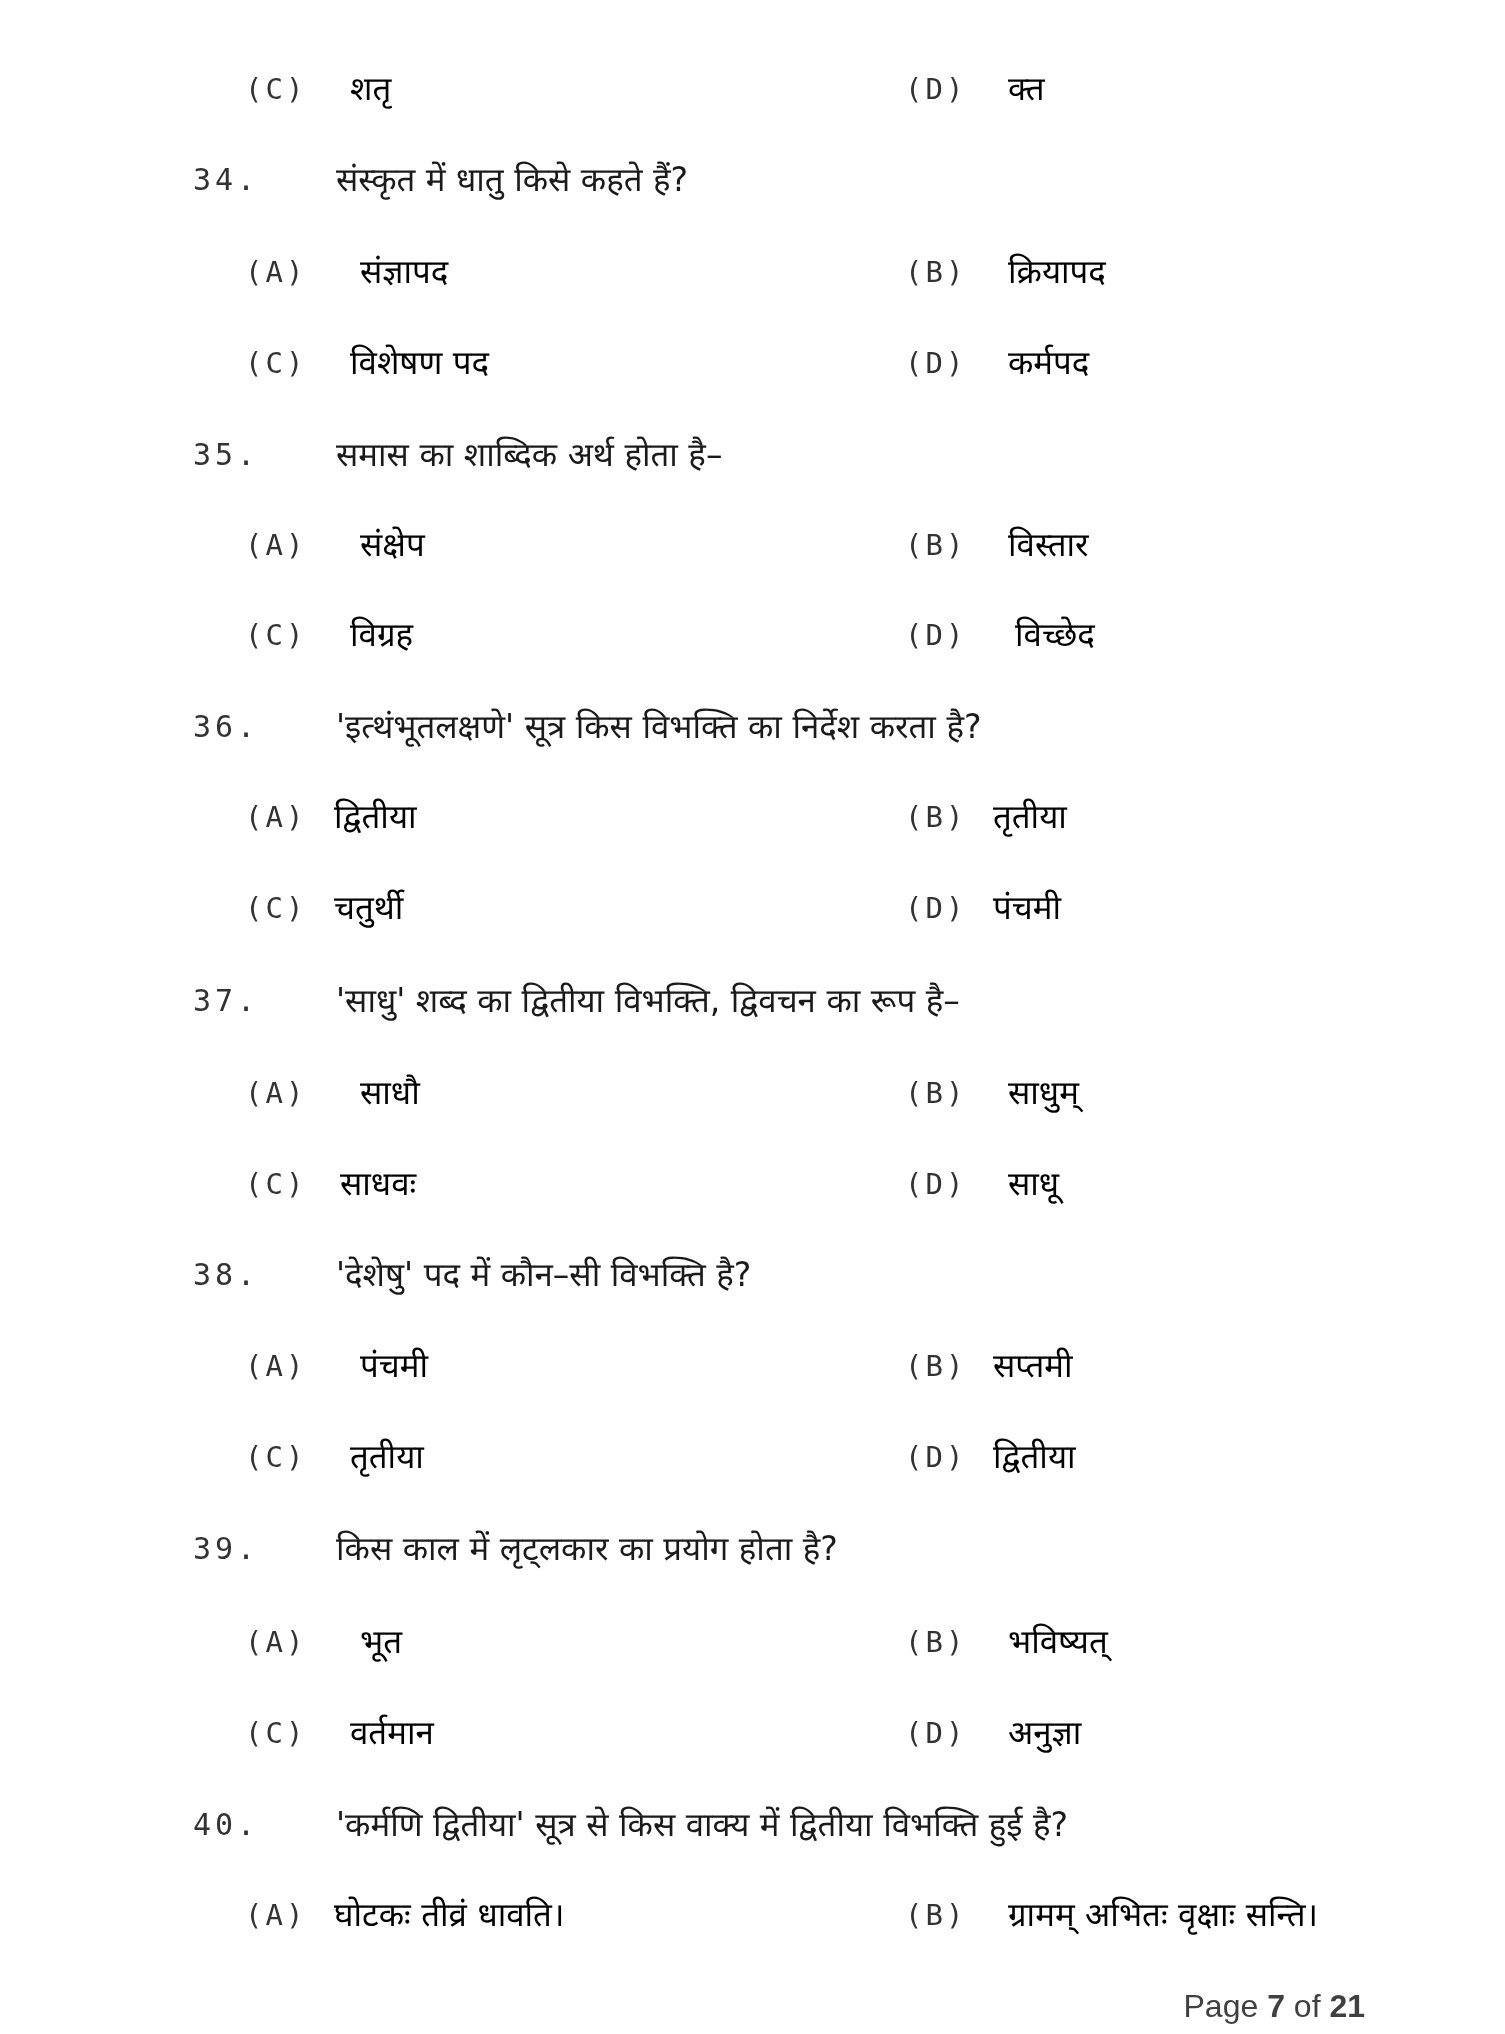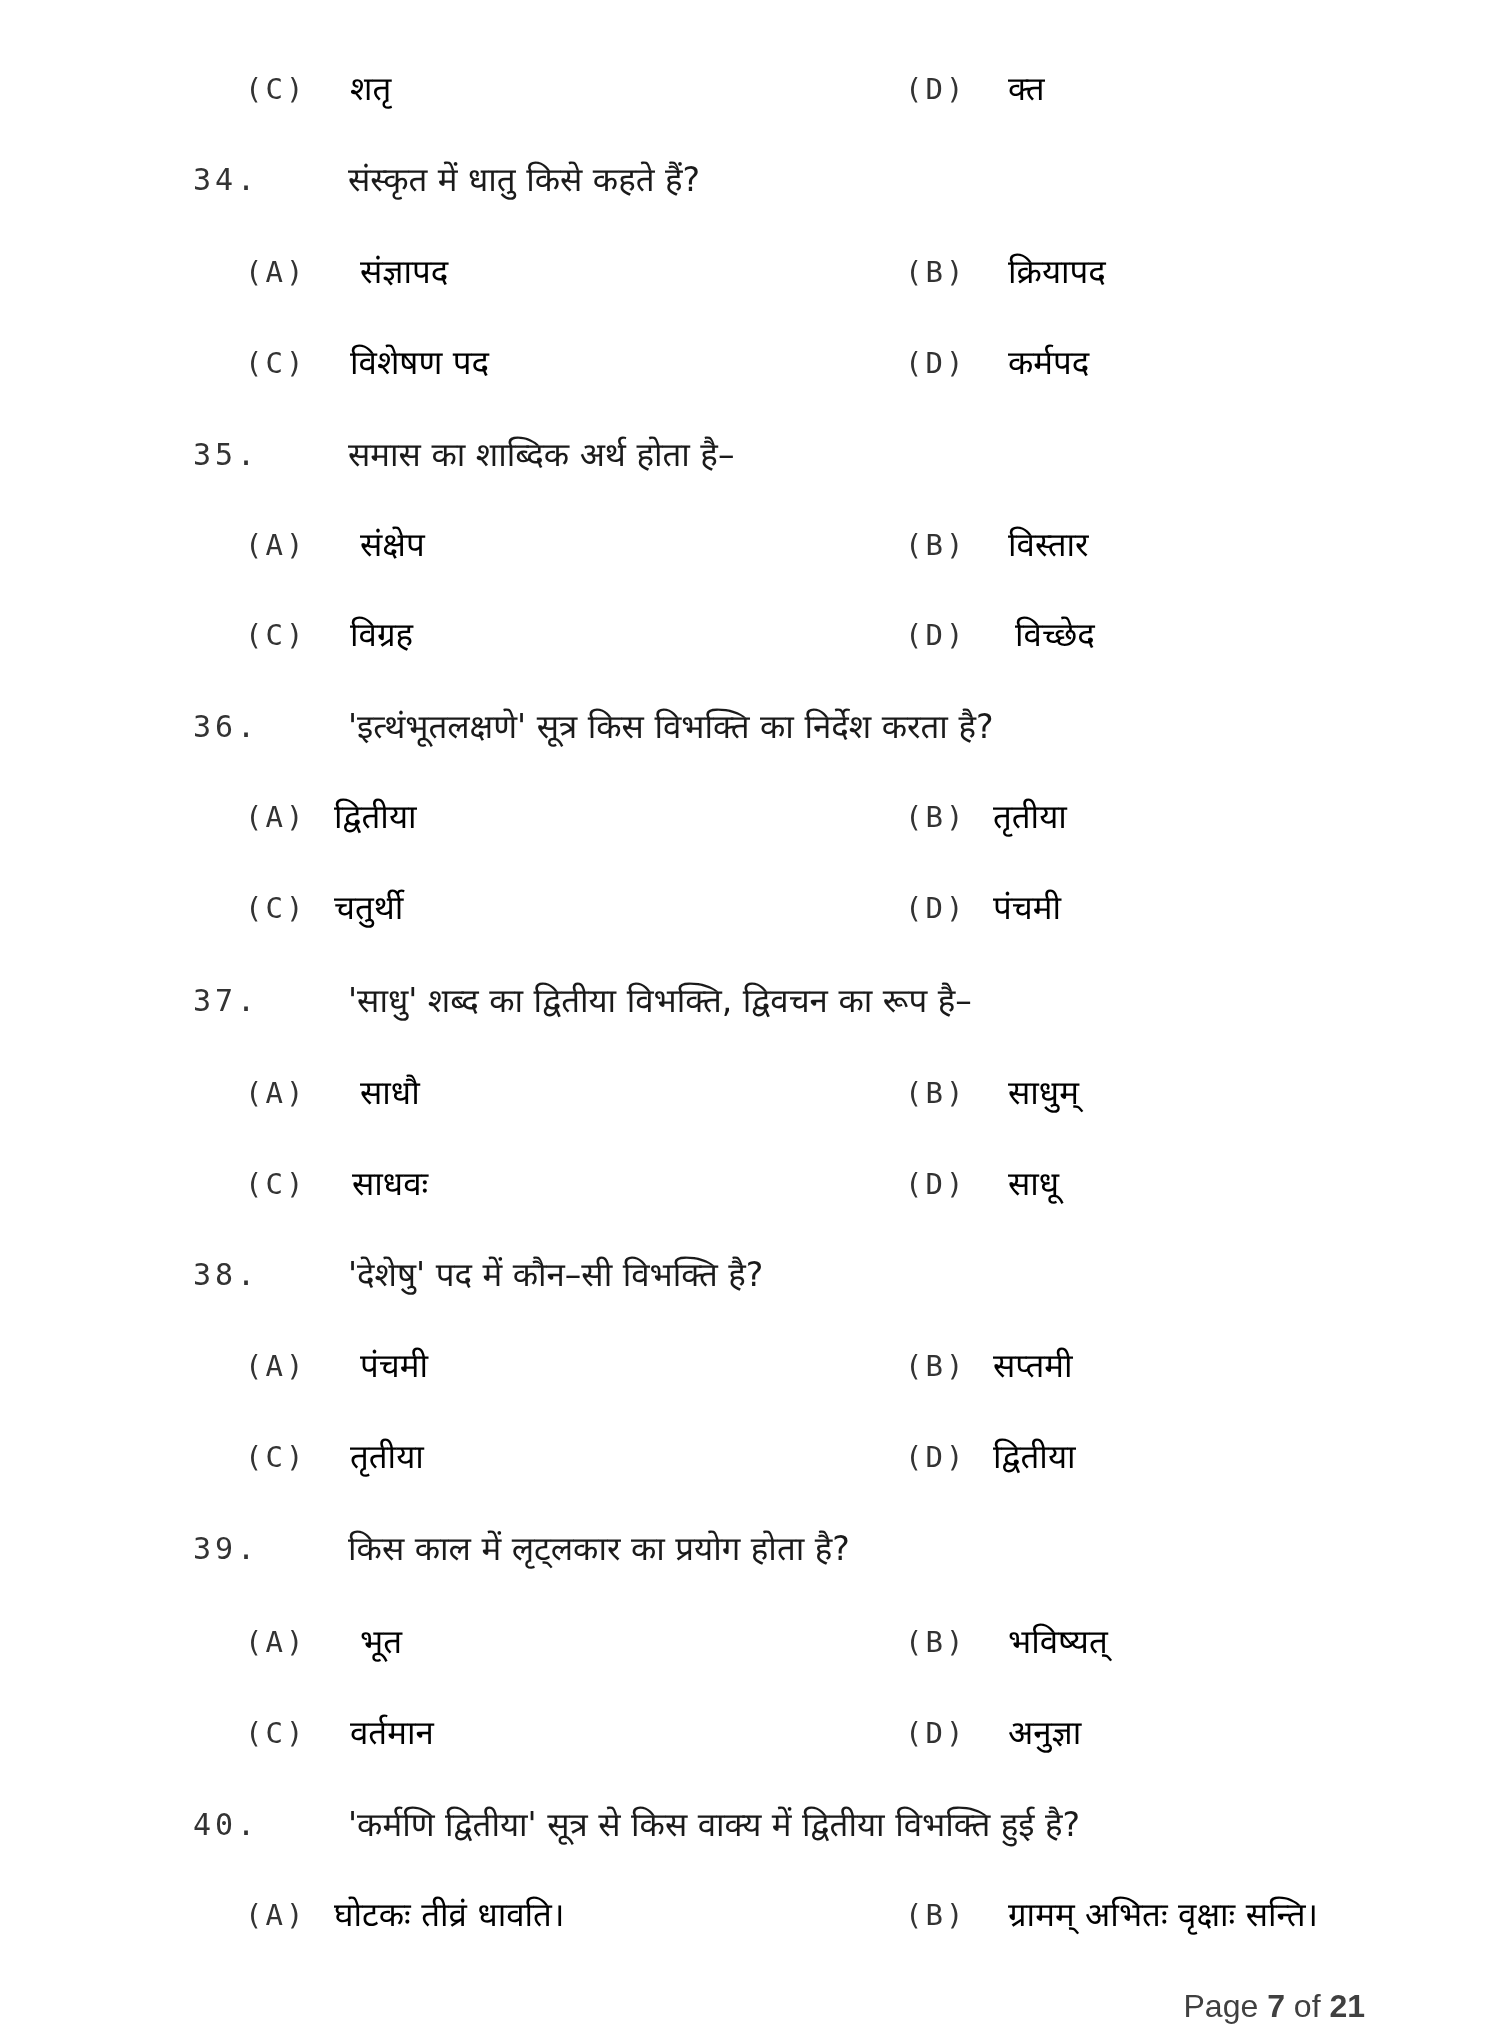--- a/index.html
+++ b/index.html
@@ -39,21 +39,20 @@
     }
     .qtext {
       position: absolute;
       left: 336px;
       top: 0;
       font-family: "DejaVu Sans", sans-serif;
       font-size: 33px;
       line-height: 50px;
       color: #1a1a1a;
       white-space: nowrap;
-      margin-left: 12px;
     }
     .opt-label {
       position: absolute;
       top: 0;
       font-family: "DejaVu Sans Mono", monospace;
       font-size: 29px;
       letter-spacing: 3px;
       color: #333;
       line-height: 50px;
     }
@@ -147,21 +146,21 @@
     <span class="qtext">'साधु' शब्द का द्वितीया विभक्ति, द्विवचन का रूप है–</span>
   </div>
   <div class="row" style="top:1068px;">
     <span class="opt-label label-left">(A)</span>
     <span class="opt-text" style="left:360px;">साधौ</span>
     <span class="opt-label label-right">(B)</span>
     <span class="opt-text" style="left:1008px;">साधुम्</span>
   </div>
   <div class="row" style="top:1159px;">
     <span class="opt-label label-left">(C)</span>
-    <span class="opt-text" style="left:352px;">साधवः</span>
+    <span class="opt-text" style="left:340px;">साधवः</span>
     <span class="opt-label label-right">(D)</span>
     <span class="opt-text" style="left:1008px;">साधू</span>
   </div>
 
   <div class="row" style="top:1250px;text-decoration:underline;">
     <span class="qnum">38.</span>
     <span class="qtext">'देशेषु' पद में कौन–सी विभक्ति है?</span>
   </div>
   <div class="row" style="top:1341px;">
     <span class="opt-label label-left">(A)</span>

